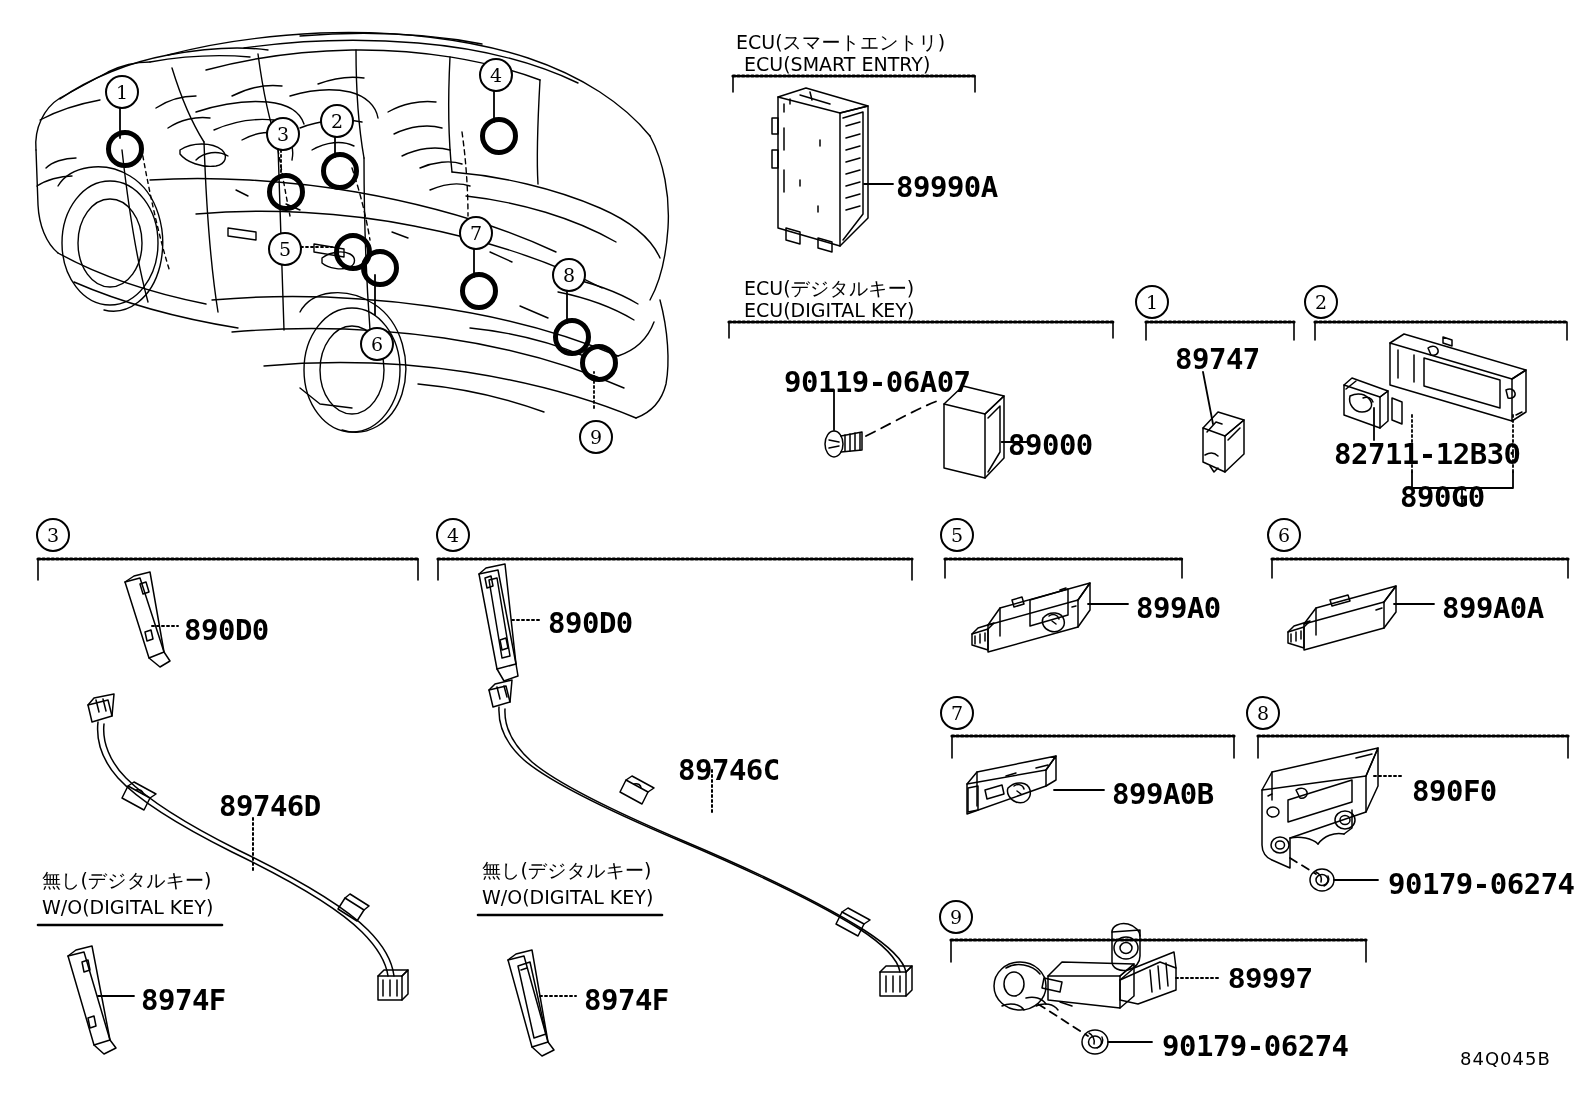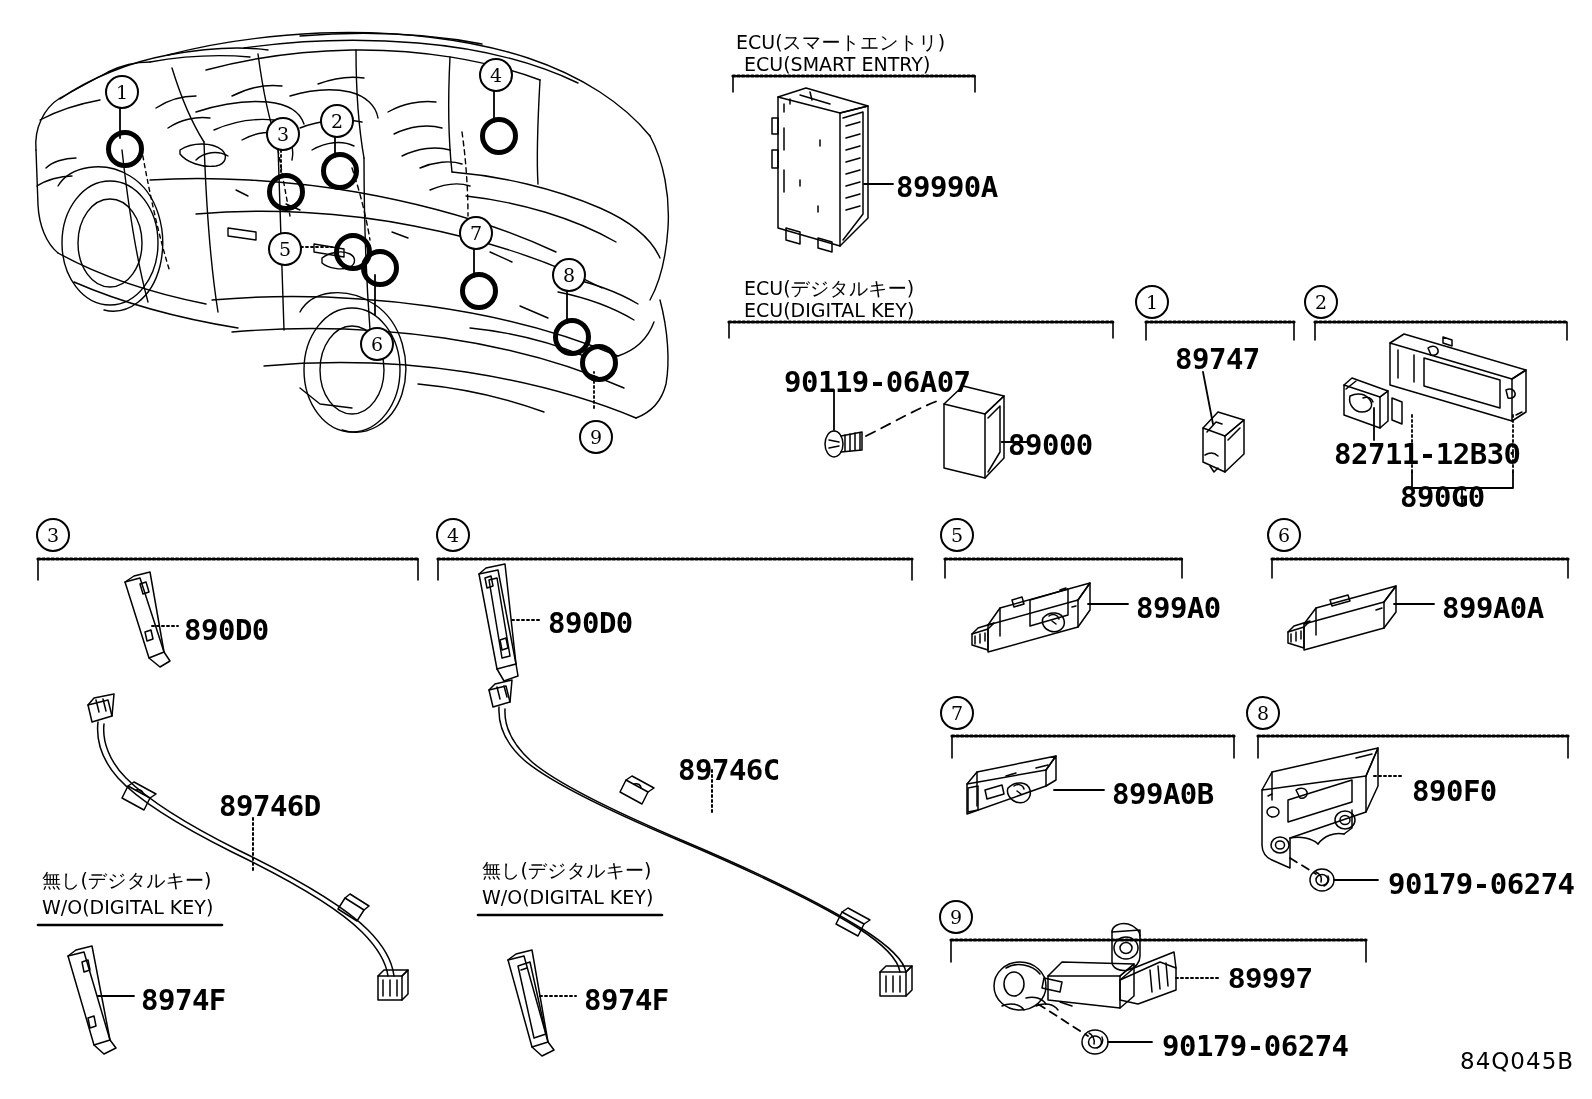--- a/index.html
+++ b/index.html
@@ -7,21 +7,21 @@
   body{width:1592px;height:1099px;position:relative;overflow:hidden;
        font-family:"Liberation Sans","DejaVu Sans",sans-serif;color:#000;}
   .root{position:absolute;left:0;top:0;width:1592px;height:1099px;}
   .lbl{position:absolute;white-space:nowrap;font-weight:bold;color:#000;}
   .pn{font-family:"DejaVu Sans Mono","Liberation Mono",monospace;
       font-weight:bold;font-size:29px;letter-spacing:-0.5px;}
   .hdr{font-family:"DejaVu Sans","Liberation Sans",sans-serif;
        font-weight:normal;font-size:19px;letter-spacing:0px;}
   .jp{font-family:"DejaVu Sans",sans-serif;font-weight:normal;font-size:19px;}
   .code{font-family:"DejaVu Sans","Liberation Sans",sans-serif;
-        font-size:23px;font-weight:normal;letter-spacing:1px;}
+        font-size:18px;font-weight:normal;letter-spacing:1px;}
   svg{position:absolute;left:0;top:0;}
   .bub{position:absolute;border:2.2px solid #000;border-radius:50%;
        background:#fff;display:flex;align-items:center;justify-content:center;
        font-family:"DejaVu Serif","Liberation Serif",serif;
        font-size:19px;color:#000;}
   .ring{position:absolute;border:5px solid #000;border-radius:50%;background:transparent;}
 </style>
 </head>
 <body>
 

